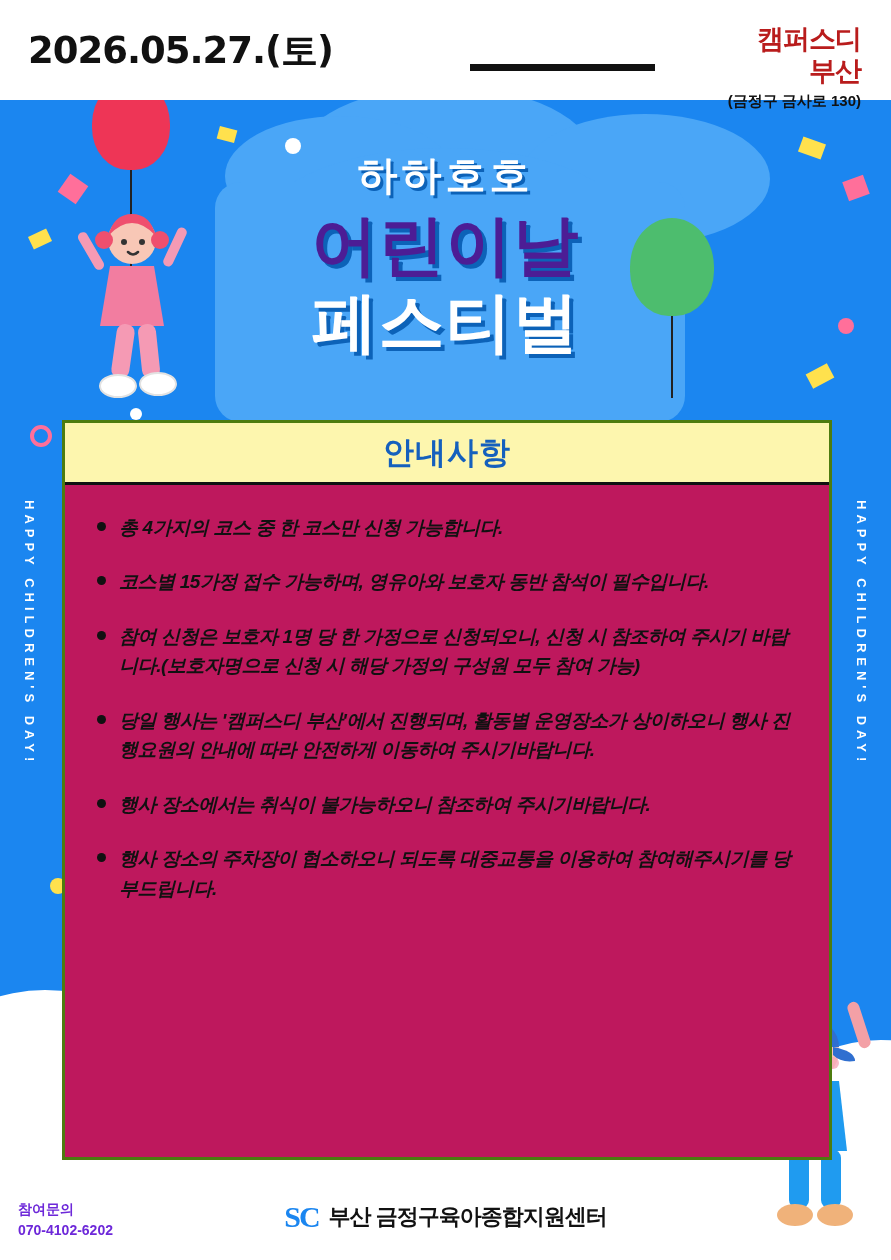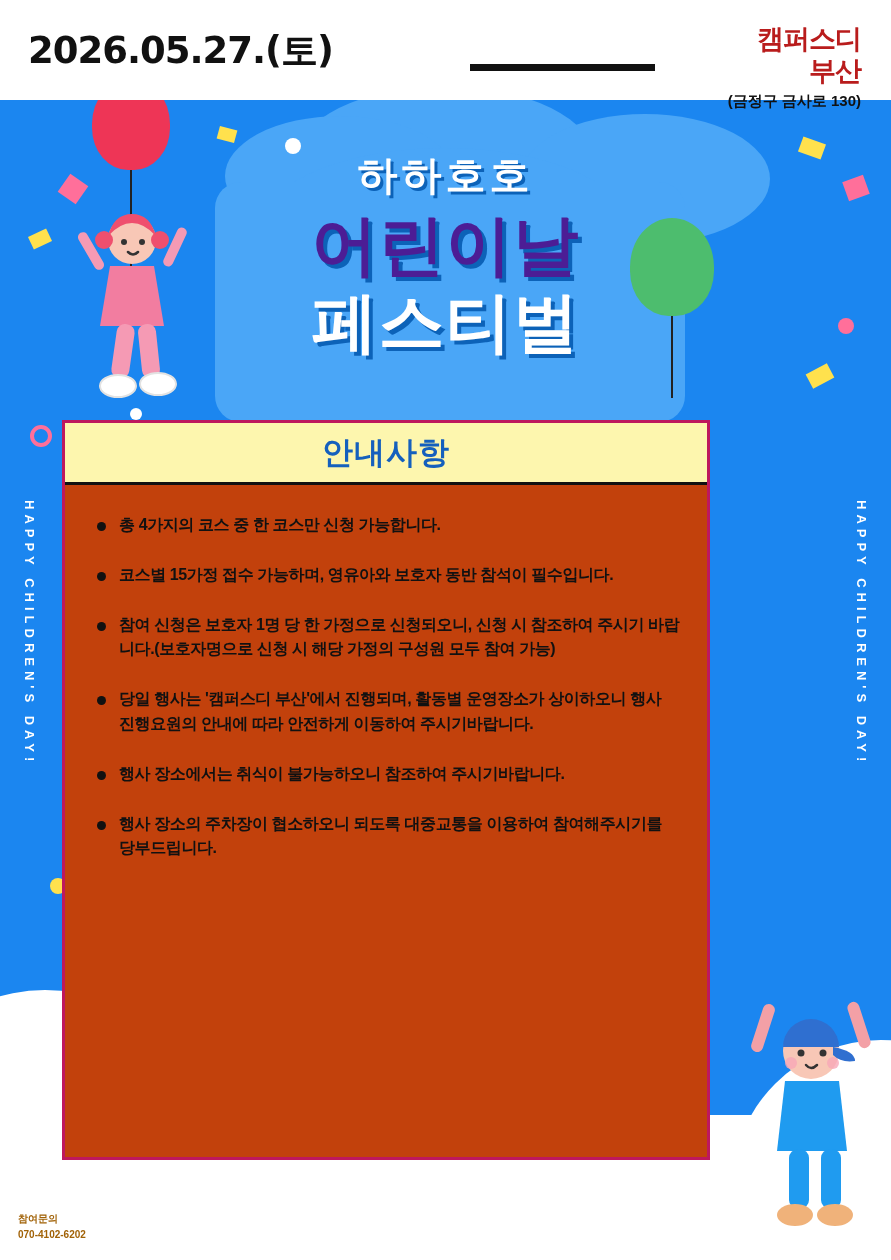--- a/index.html
+++ b/index.html
@@ -108,23 +108,23 @@
     letter-spacing: 5px;
     writing-mode: vertical-rl;
     z-index: 25;
   }
   .side-left { left: 22px; }
   .side-right { right: 22px; }
 
   
   .card {
     position: absolute; left: 62px; top: 420px;
-    width: 648px; height: 740px;
-    background: #c2410c;
-    border: 3px solid #be185d;
+    width: 770px; height: 740px;
+    background: #be185d;
+    border: 3px solid #4d7c0f;
     z-index: 30;
   }
   .card-head {
     height: 62px; background: #fdf6ae;
     border-bottom: 3px solid #111111;
     display: flex; align-items: center; justify-content: center;
   }
   .card-head-title {
     font-size: 31px; font-weight: 800; color: #1560bd; letter-spacing: 1px;
   }
@@ -133,28 +133,28 @@
   }
   .note {
     display: flex; align-items: flex-start;
     margin-bottom: 25px;
   }
   .bullet {
     width: 9px; height: 9px; border-radius: 50%;
     background: #111111; margin: 9px 13px 0 6px; flex: 0 0 auto;
   }
   .note-text {
-    font-size: 16px; font-weight: 700; color: #111111;
-    line-height: 1.55; letter-spacing: -0.4px;
+    font-size: 19px; font-weight: 700; color: #111111;
+    line-height: 1.55; letter-spacing: -0.4px; font-style: italic;
   }
 
   
   .contact {
     position: absolute; left: 18px; bottom: 18px;
-    font-size: 10px; font-weight: 700; color: #a16207; line-height: 1.55;
+    font-size: 14px; font-weight: 700; color: #6d28d9; line-height: 1.55;
     z-index: 50;
   }
   .org {
     position: absolute; left: 0; bottom: 26px; width: 891px;
     display: flex; align-items: center; justify-content: center; gap: 10px;
     z-index: 50;
   }
   .org-mark {
     font-size: 30px; font-weight: 800; color: #1b86f0;
     font-family: "Liberation Serif", serif; letter-spacing: -2px;
@@ -301,14 +301,20 @@
         <div class="note-text">행사 장소의 주차장이 협소하오니 되도록 대중교통을 이용하여 참여해주시기를 당부드립니다.</div>
       </div>
     </div>
   </div>
 
   <div class="contact">
     <div>참여문의</div>
     <div>070-4102-6202</div>
   </div>
 
+  <div class="org">
+    <div class="org-mark">
+      <span>SC</span>
+    </div>
+    <div class="org-name">부산 금정구육아종합지원센터</div>
+  </div>
 
 </div>
 
 </body></html>

